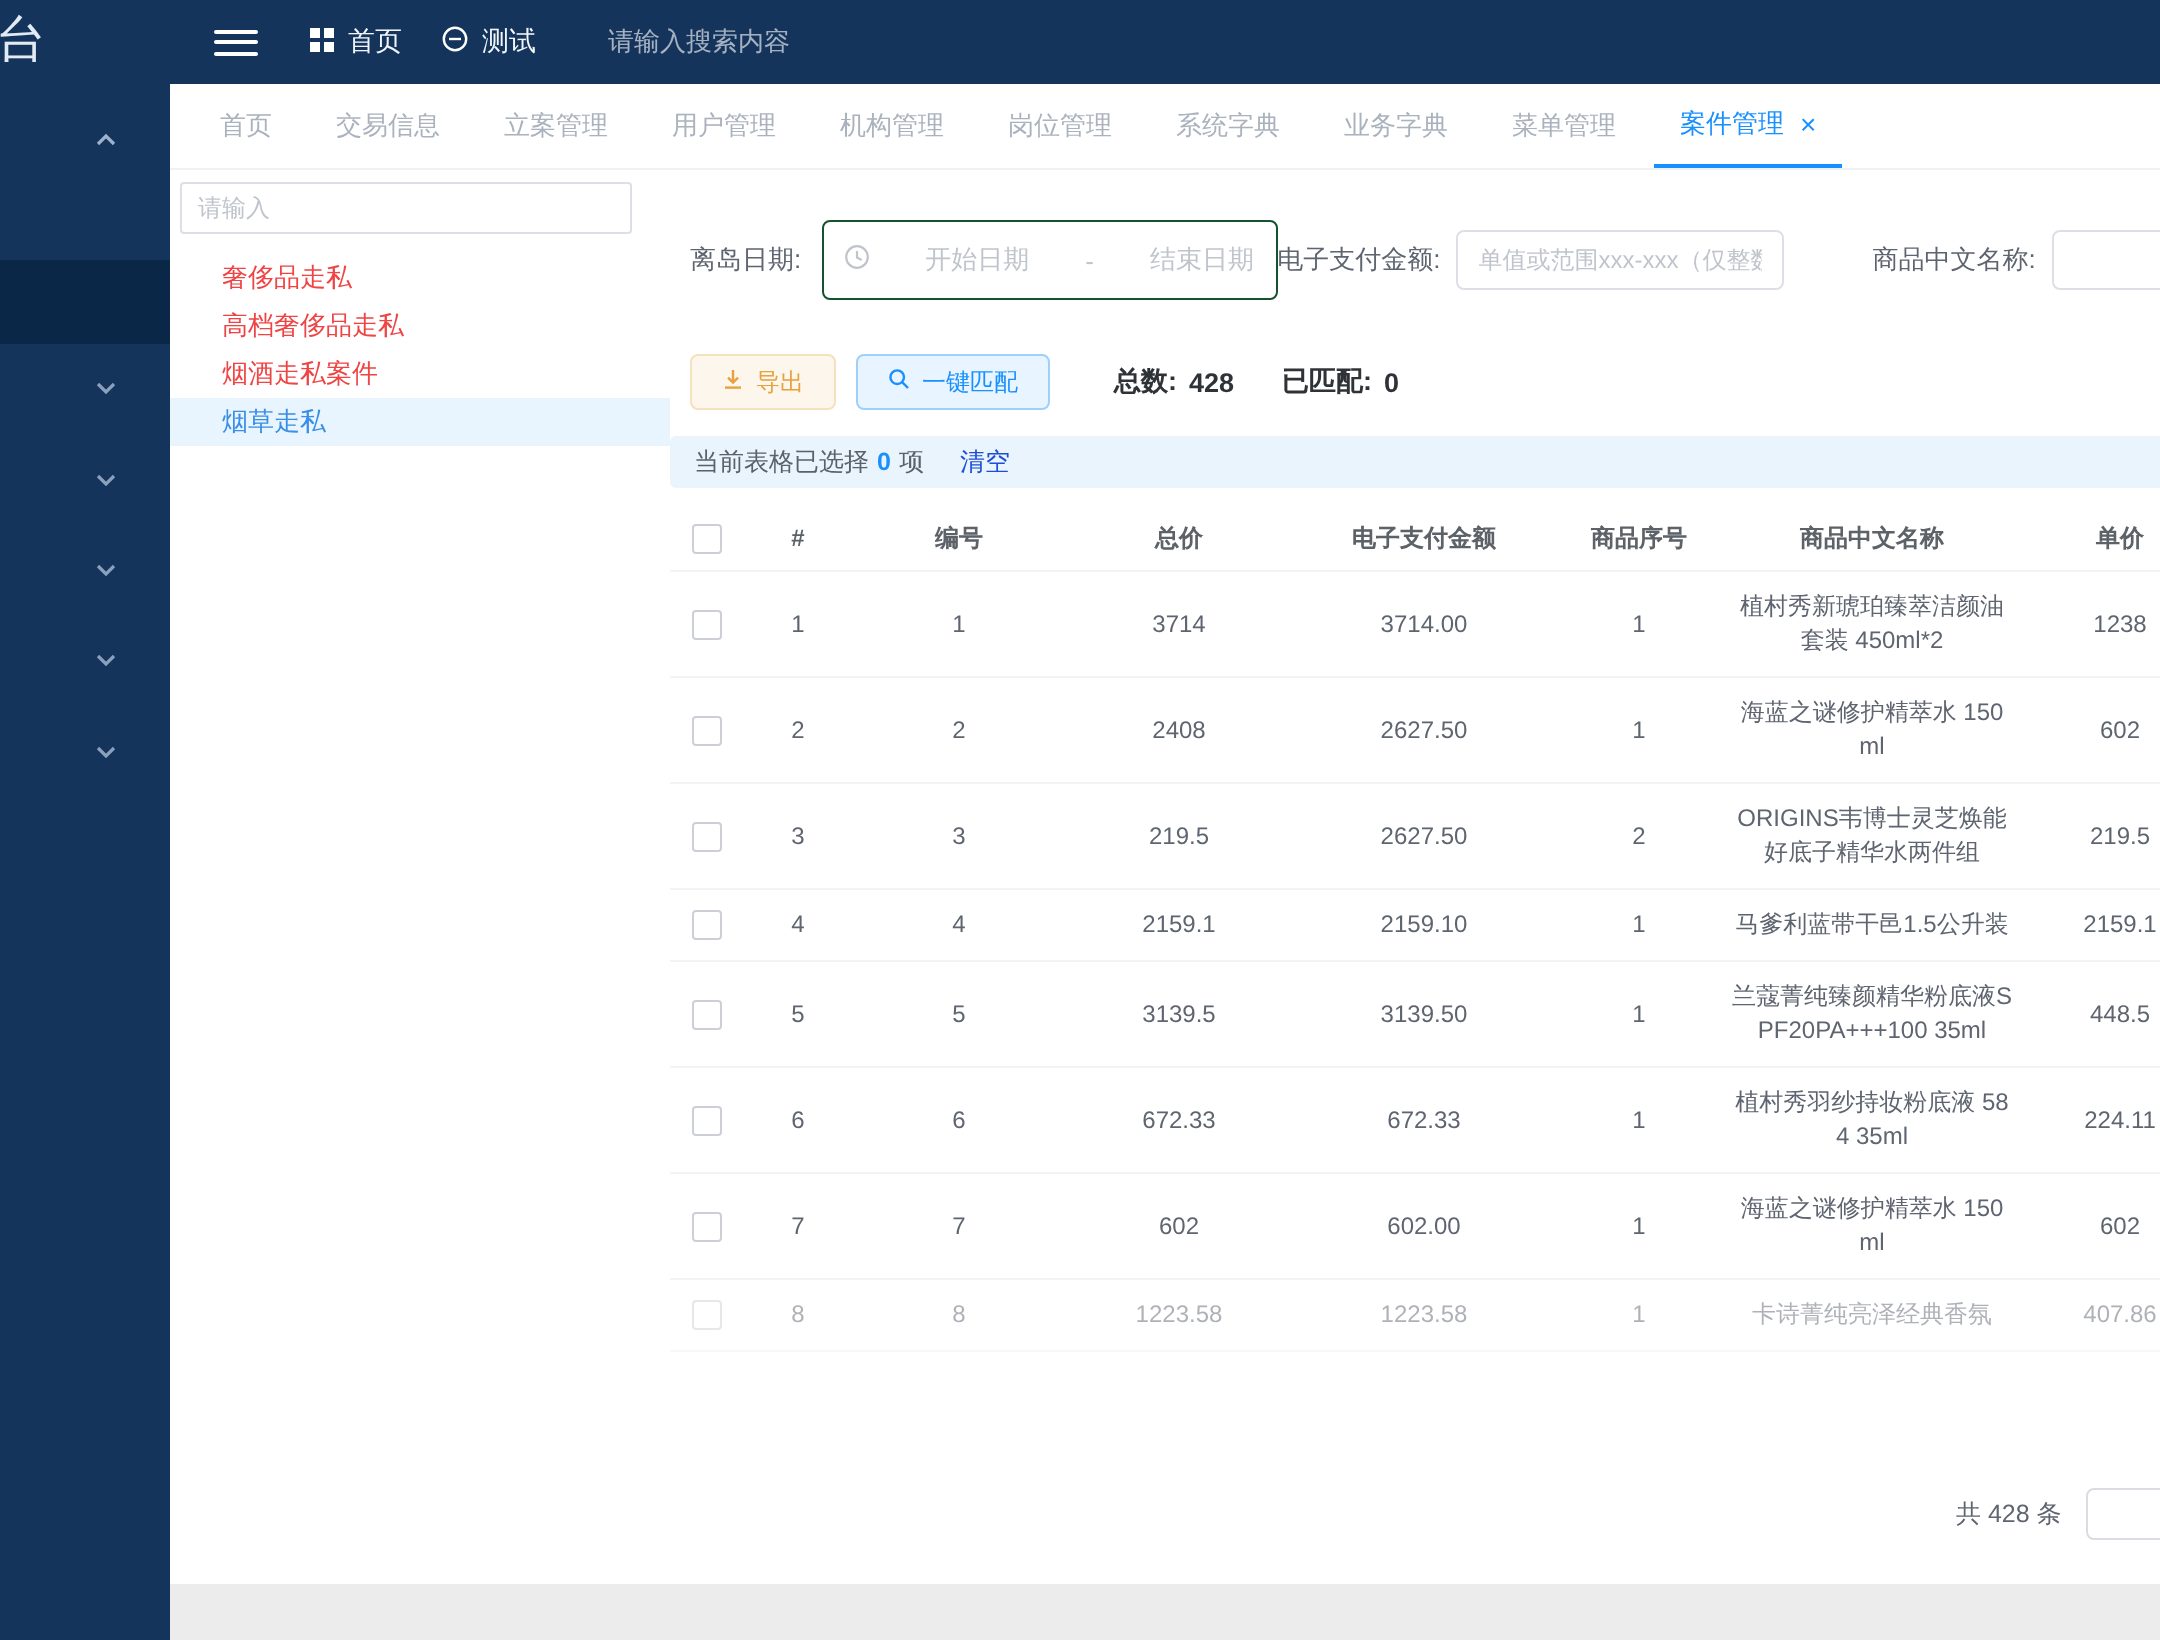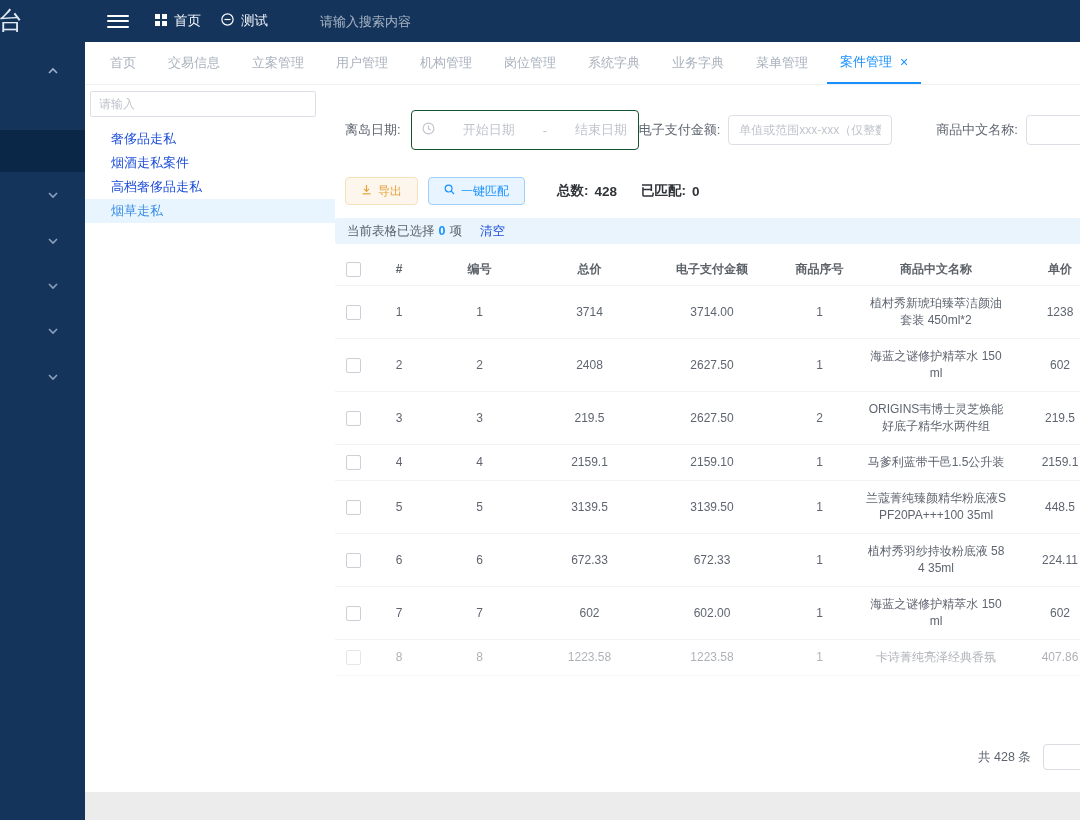--- a/index.html
+++ b/index.html
@@ -13,42 +13,42 @@
   .side-item { position:absolute; left:0; width:85px; height:24px; display:flex; align-items:center;
                justify-content:center; padding-left:20px; box-sizing:border-box; cursor:pointer; }
 
   
   .topbar { position:absolute; left:85px; top:0; right:0; height:42px; background:#14345c;
             display:flex; align-items:center; color:#f2f6fa; }
   .burger { margin-left:22px; width:22px; cursor:pointer; }
   .burger span { display:block; height:2px; background:#fff; border-radius:1px; margin:3.5px 0; }
   .nav-item { display:flex; align-items:center; gap:7px; font-size:13.5px; cursor:pointer; }
   .nav-home { margin-left:26px; } .nav-test { margin-left:20px; }
-  .topbar-search { margin-left:50px; }
+  .topbar-search { margin-left:34px; }
   .topbar-search input { background:transparent; border:none; outline:none; width:220px;
                          font-size:13px; color:#fff; font-family:inherit; }
   .topbar-search input::placeholder { color:rgba(255,255,255,.62); }
 
   
   .tabbar { position:absolute; left:85px; top:42px; right:0; height:43px; background:#fff;
             border-bottom:1px solid #f0f1f3; display:flex; align-items:stretch; padding-left:12px;
             gap:6px; box-sizing:border-box; }
   .tab { display:flex; align-items:center; padding:0 13px; font-size:13px; color:#aab2bd; cursor:pointer; white-space:nowrap; }
   .tab.active { color:#1890ff; border-bottom:2px solid #1890ff; }
   .tab-close { margin-left:8px; font-size:14px; line-height:1; }
 
   
   .content { position:absolute; left:85px; top:86px; right:0; height:706px; background:#fff; }
 
   .tree { position:absolute; left:0; top:0; width:250px; }
   .tree-search { margin:5px 5px 10px 5px; width:226px; height:26px; box-sizing:border-box;
                  border:1px solid #dcdfe6; border-radius:2px; padding:0 8px; font-size:12px;
                  color:#333; outline:none; font-family:inherit; }
   .tree-search::placeholder { color:#c0c4cc; }
-  .tree-item { height:24px; line-height:24px; padding-left:26px; font-size:13px; color:#1d4ed8; cursor:pointer; }
+  .tree-item { height:24px; line-height:24px; padding-left:26px; font-size:13px; color:#ef4444; cursor:pointer; }
   .tree-item.active { background:#e9f5fe; color:#3a8ee6; }
 
   .main { position:absolute; left:250px; top:0; width:840px; }
 
   .filters { display:flex; align-items:center; margin:24px 0 0 10px; font-size:13px; color:#5f6570; white-space:nowrap; }
   .date-box { margin-left:10px; width:228px; height:40px; box-sizing:border-box; border:1px solid #14532d;
               border-radius:4px; display:flex; align-items:center; padding:0 10px; gap:28px; cursor:pointer; }
   .ph { color:#c0c4cc; font-size:13px; }
   .filter-input { margin-left:8px; height:30px; box-sizing:border-box; border:1px solid #dcdfe6;
                   border-radius:4px; padding:0 10px; font-size:12px; outline:none; font-family:inherit; color:#333; }
@@ -203,22 +203,22 @@
       <span>案件管理</span>
       <span class="tab-close">×</span>
     </div>
   </nav>
 
   <div class="content">
 
     <div class="tree">
       <input class="tree-search" type="text" placeholder="请输入" style="">
       <div class="tree-item"><span>奢侈品走私</span></div>
+      <div class="tree-item"><span>高档奢侈品走私</span></div>
       <div class="tree-item"><span>烟酒走私案件</span></div>
-      <div class="tree-item"><span>高档奢侈品走私</span></div>
       <div class="tree-item active"><span>烟草走私</span></div>
     </div>
 
     <div class="main">
 
       <div class="filters">
         <span>离岛日期:</span>
         <div class="date-box">
           <span>
             <svg width="13" height="13" viewBox="0 0 13 13">

